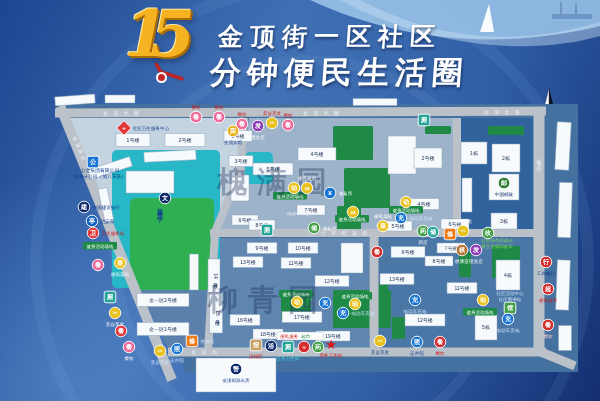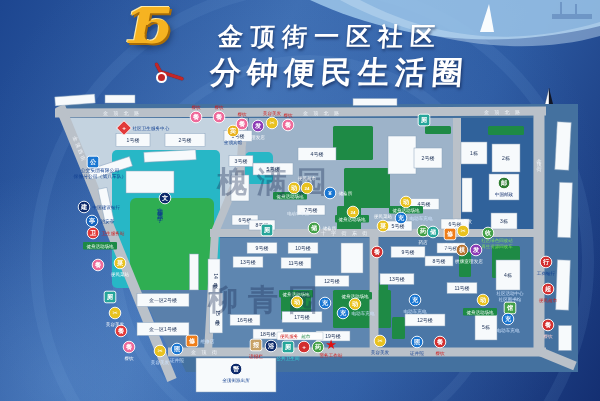--- a/index.html
+++ b/index.html
@@ -10,21 +10,21 @@
       radial-gradient(circle 300px at 10% 95%, rgba(130,180,235,.28), transparent 70%),
       radial-gradient(circle 430px at 48% 55%, rgba(120,170,225,.20), transparent 75%),
       linear-gradient(115deg,#1d4690 0%,#3b6bb0 38%,#2c5aa2 68%,#142f72 100%);
   }
   .ring{position:absolute;border-radius:50%;pointer-events:none;}
   .r1{left:30px;top:-20px;width:540px;height:540px;border:12px solid rgba(140,185,235,.10);}
   .r2{left:110px;top:55px;width:380px;height:380px;border:10px solid rgba(150,195,240,.09);}
   .title{position:absolute;left:0;top:0;width:600px;height:100px;}
   .t15{
     position:absolute;left:124px;top:2px;
-    font-size:48px;line-height:1;font-weight:bold;font-style:italic;
+    font-size:64px;line-height:1;font-weight:bold;font-style:italic;
     font-family:"DejaVu Serif","Liberation Serif",serif;
     color:#f6b321;letter-spacing:-18px;
     text-shadow:2px 2px 0 #a96c06,-1px -1px 0 #ffeaa6,3px 4px 6px rgba(10,25,60,.5);
   }
   .t1{
     position:absolute;left:218px;top:20px;font-size:25px;font-weight:bold;color:#fff;
     letter-spacing:7px;transform:skewX(-4deg);
     text-shadow:1px 2px 3px rgba(8,22,60,.6);white-space:nowrap;
   }
   .t2{

